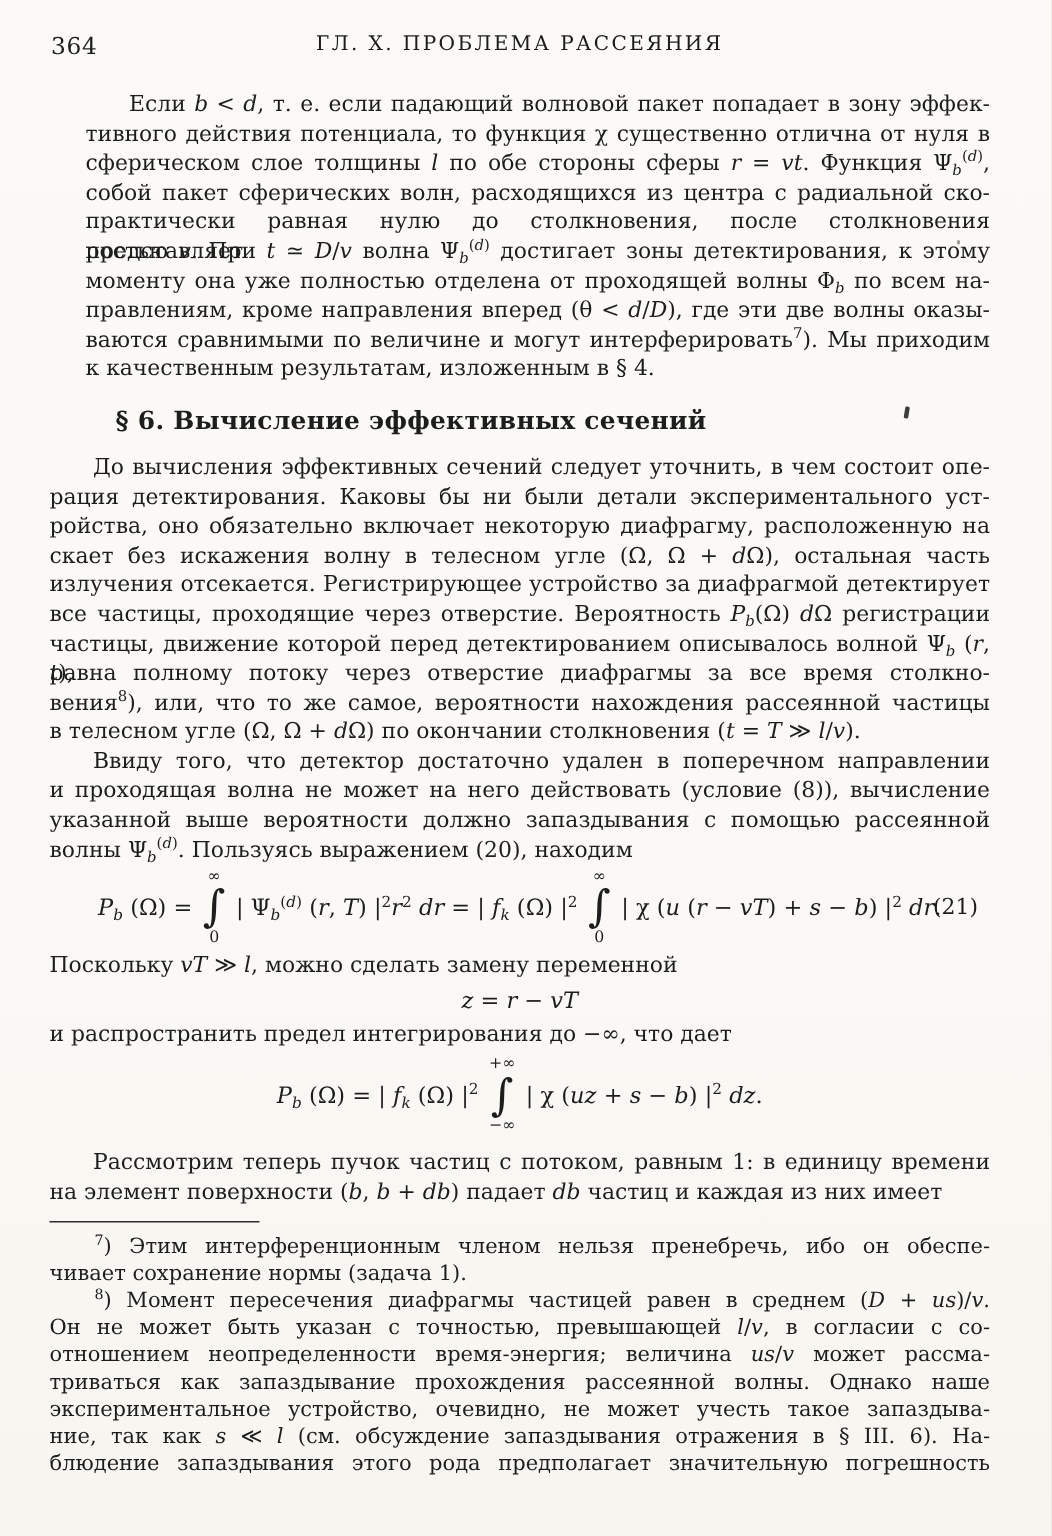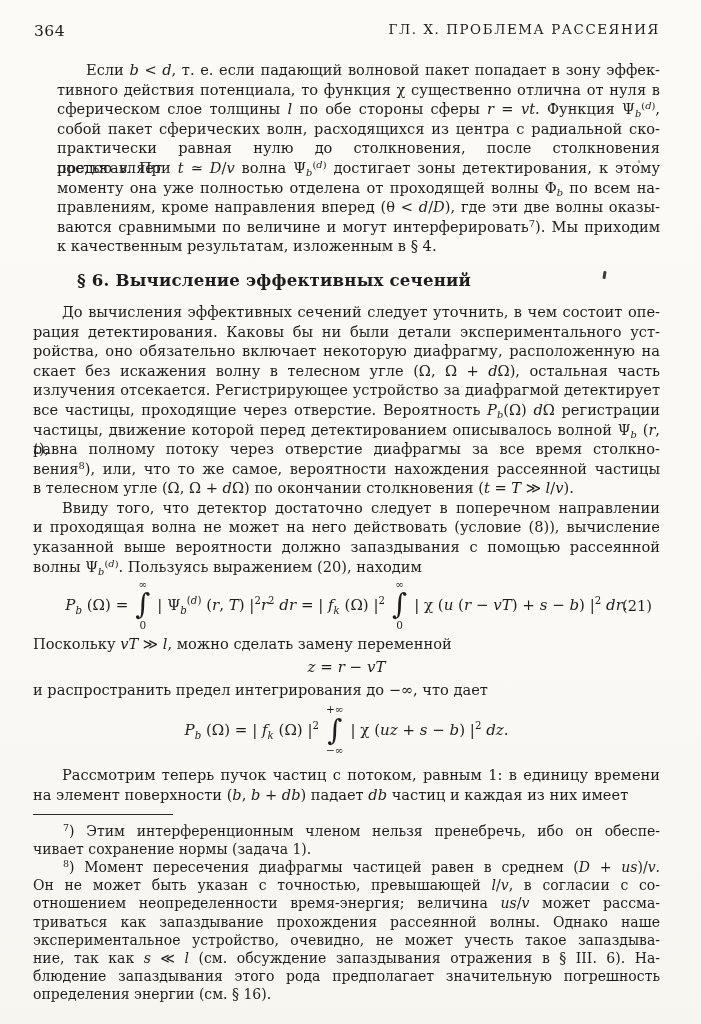--- a/index.html
+++ b/index.html
@@ -14,21 +14,21 @@
     font-family:"DejaVu Serif","Liberation Serif",serif;
     color:#1d1d1d;
   }
   .text-layer { filter:blur(0.25px); }
   i { font-style:italic; }
   sub { font-size:68%; vertical-align:-0.35em; line-height:0; }
   sup { font-size:68%; vertical-align:0.55em; line-height:0; }
 
   .header { position:relative; height:17px; margin-top:22px; }
   .page-num { position:absolute; left:1px; top:0; font-size:15.5px; letter-spacing:0.5px; }
-  .running-head { text-align:right; font-size:13.4px; letter-spacing:1.6px; color:#1b1b1b; }
+  .running-head { text-align:center; font-size:13.4px; letter-spacing:1.6px; color:#1b1b1b; }
 
   .para { margin:0; }
   .para1 { margin-top:21px;margin-left:24px; }
   .tl { font-size:14.6px; line-height:19.6px; height:19.6px; text-align:justify; text-align-last:justify; overflow:visible; }
   .tl.last { text-align-last:left; }
   .tl.first { text-indent:29px; }
 
   .section-heading { font-size:16.6px; font-weight:bold; padding-left:44px; margin:14px 0 11px 0; height:21px; line-height:21px; letter-spacing:0.2px; }
 
   .plain-line { font-size:14.6px; line-height:19.6px; height:19.6px; }
@@ -84,21 +84,21 @@
         <div class="tl">скает без искажения волну в телесном угле (Ω, Ω + <i>d</i>Ω), остальная часть</div>
         <div class="tl">излучения отсекается. Регистрирующее устройство за диафрагмой детектирует</div>
         <div class="tl">все частицы, проходящие через отверстие. Вероятность <i>P</i><sub><i>b</i></sub>(Ω) <i>d</i>Ω регистрации</div>
         <div class="tl">частицы, движение которой перед детектированием описывалось волной Ψ<sub><i>b</i></sub> (<i>r</i>, <i>t</i>),</div>
         <div class="tl">равна полному потоку через отверстие диафрагмы за все время столкно-</div>
         <div class="tl">вения<sup>8</sup>), или, что то же самое, вероятности нахождения рассеянной частицы</div>
         <div class="tl last">в телесном угле (Ω, Ω + <i>d</i>Ω) по окончании столкновения (<i>t</i> = <i>T</i> ≫ <i>l</i>/<i>v</i>).</div>
       </div>
 
     <div class="para">
-        <div class="tl first">Ввиду того, что детектор достаточно следует в поперечном направлении</div>
+        <div class="tl first">Ввиду того, что детектор достаточно удален в поперечном направлении</div>
         <div class="tl">и проходящая волна не может на него действовать (условие (8)), вычисление</div>
         <div class="tl">указанной выше вероятности должно запаздывания с помощью рассеянной</div>
         <div class="tl last">волны Ψ<sub><i>b</i></sub><sup>(<i>d</i>)</sup>. Пользуясь выражением (20), находим</div>
       </div>
 
     <div class="eq-row">
       <span class="eq-seg"><i>P</i><sub><i>b</i></sub> (Ω) =</span>
       <span class="int-stack">
         <span class="int-lim">∞</span>
         <span class="int-glyph">∫</span>
@@ -142,20 +142,19 @@
         <div class="tl last">чивает сохранение нормы (задача 1).</div>
       </div>
     <div class="fn">
         <div class="tl first"><sup>8</sup>) Момент пересечения диафрагмы частицей равен в среднем (<i>D</i> + <i>us</i>)/<i>v</i>.</div>
         <div class="tl">Он не может быть указан с точностью, превышающей <i>l</i>/<i>v</i>, в согласии с со-</div>
         <div class="tl">отношением неопределенности время-энергия; величина <i>us</i>/<i>v</i> может рассма-</div>
         <div class="tl">триваться как запаздывание прохождения рассеянной волны. Однако наше</div>
         <div class="tl">экспериментальное устройство, очевидно, не может учесть такое запаздыва-</div>
         <div class="tl">ние, так как <i>s</i> ≪ <i>l</i> (см. обсуждение запаздывания отражения в § III. 6). На-</div>
         <div class="tl">блюдение запаздывания этого рода предполагает значительную погрешность</div>
-        <div class="tl last">определения энергии (см. § 16).</div>
       </div>
 
   </div>
 
   <span class="artifact-a"></span>
   <span class="artifact-b"></span>
 </div>
 
 </body></html>

